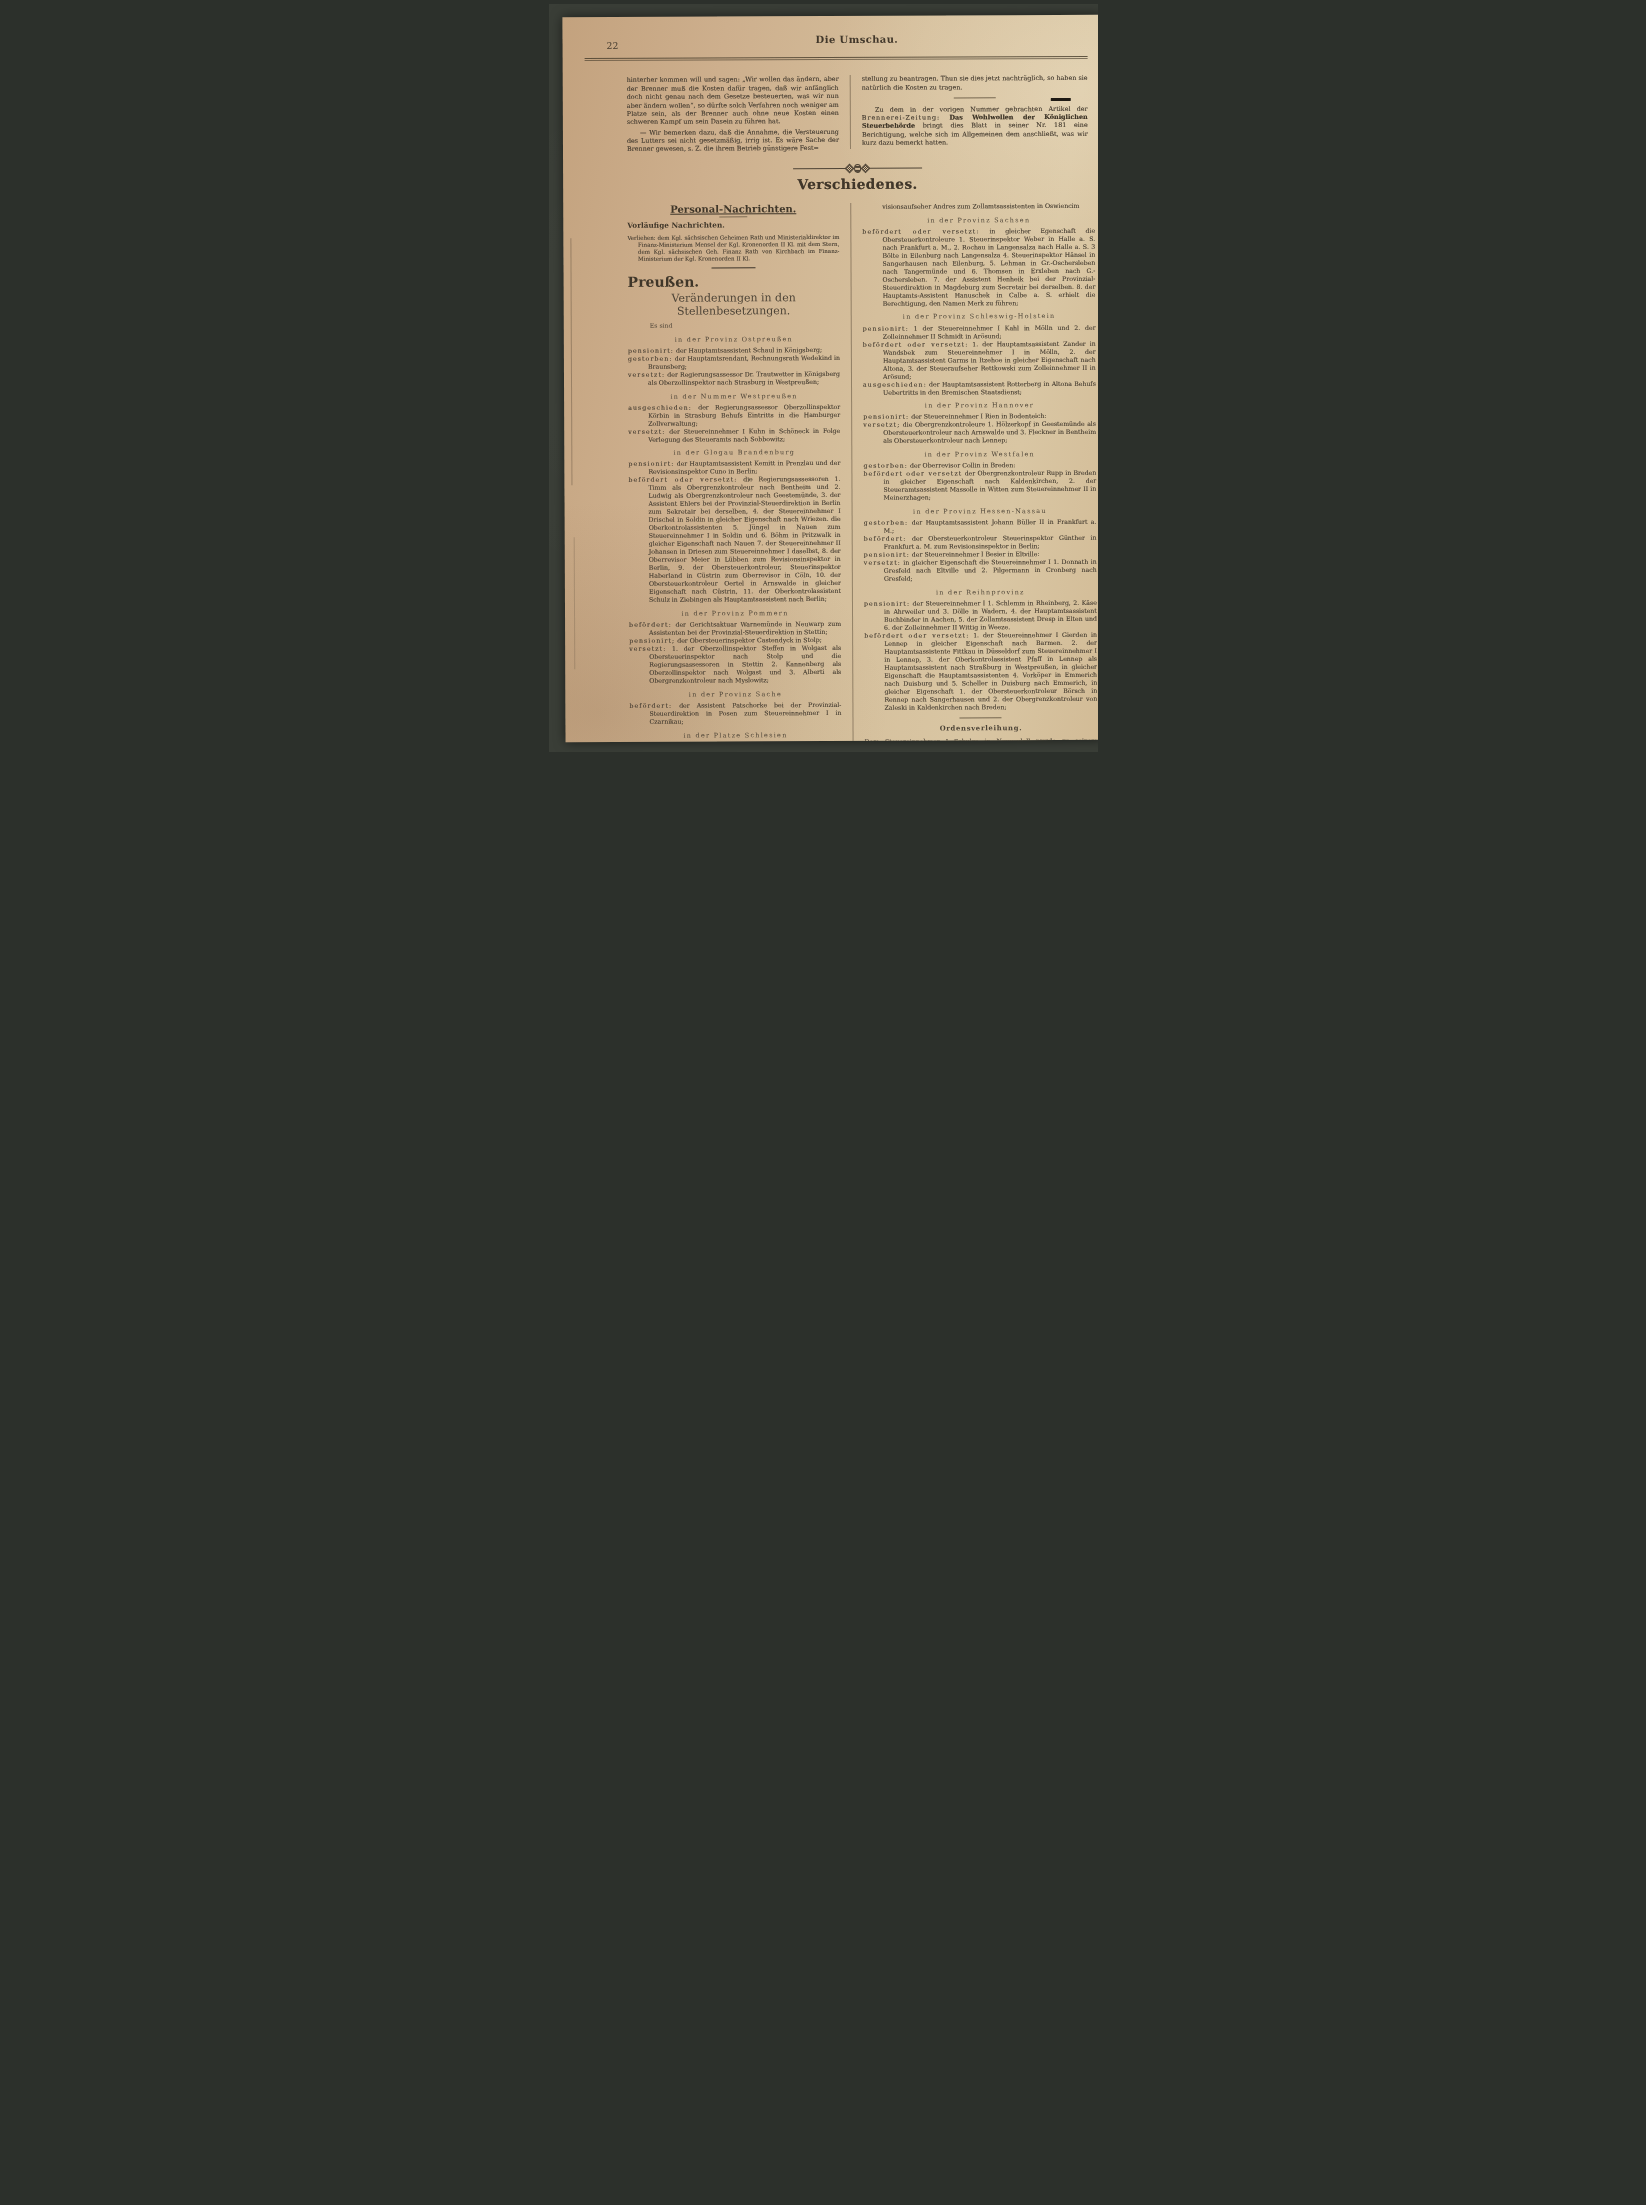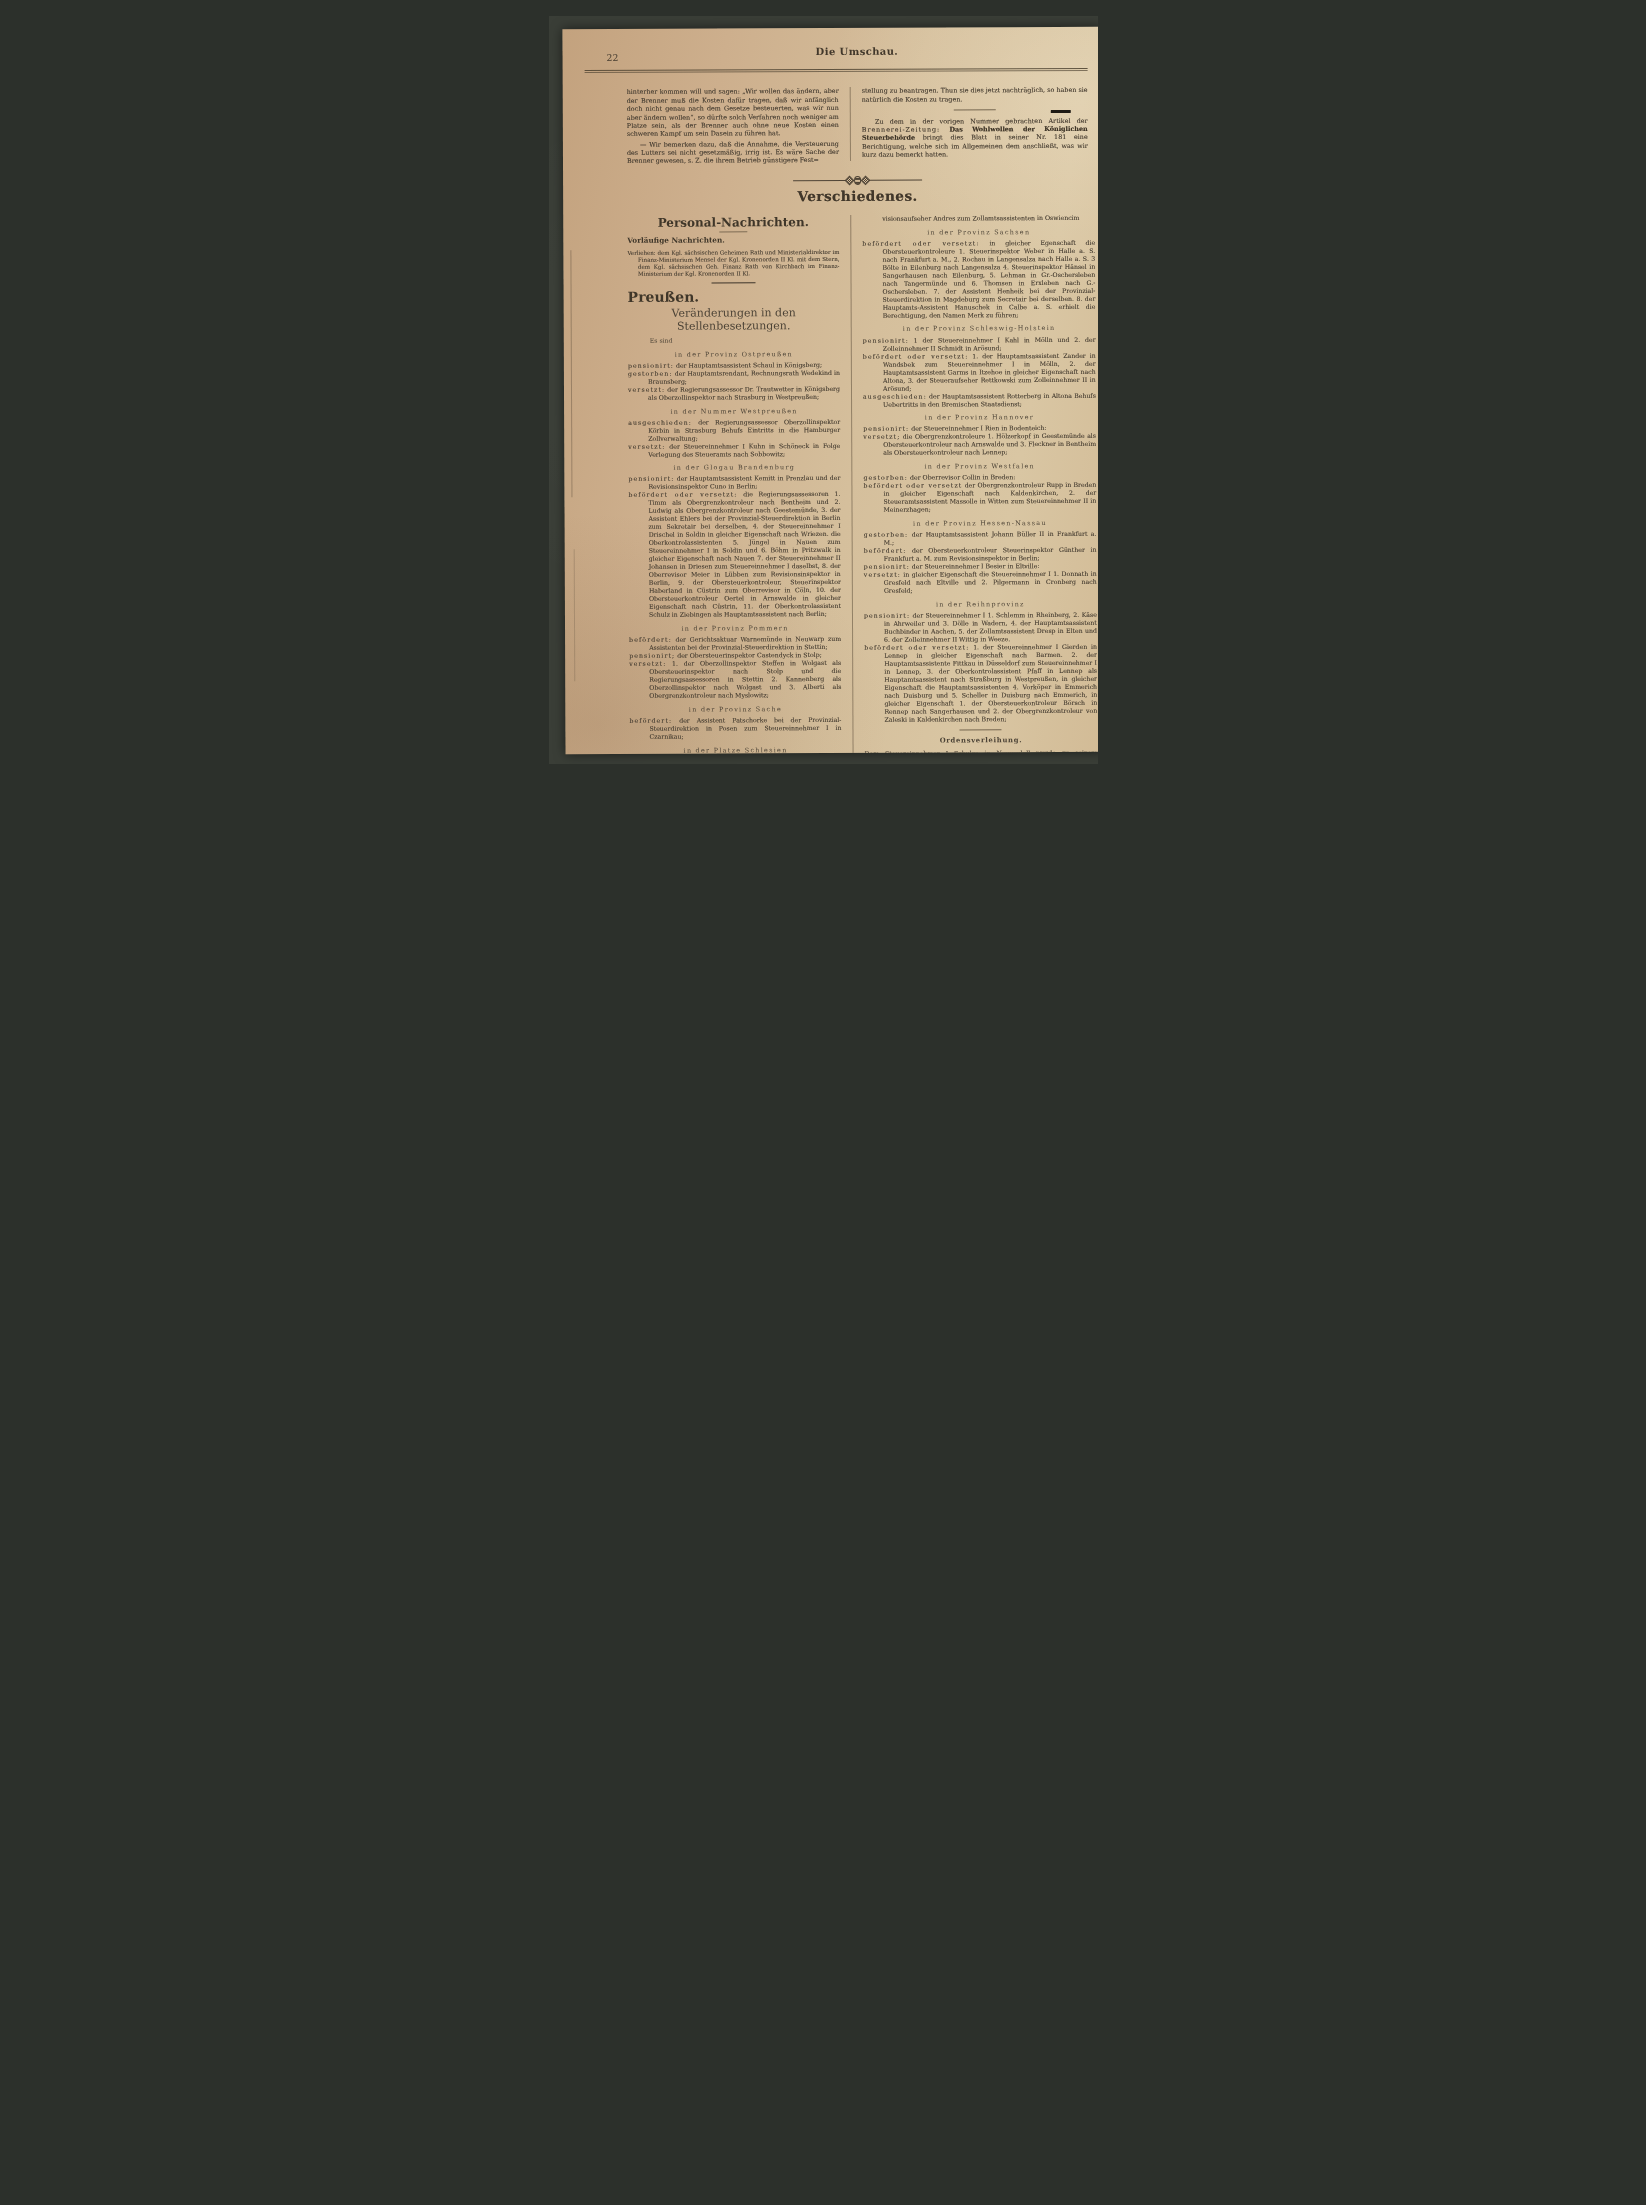--- a/index.html
+++ b/index.html
@@ -1,17 +1,17 @@
 <!DOCTYPE html>
 <html lang="de" style="font-size:7px"><head>
 <meta charset="utf-8">
 <style>
   html,body{margin:0;padding:0;background:#2c302b;}
   .scan{
-    position:relative;width:549px;height:748px;margin:16px auto;
+    position:relative;width:549px;height:748px;margin:4px auto;
     background:
       radial-gradient(617px 441px at 50% 45%, rgba(255,255,255,0.03), transparent 70%),
       #3a3e37;
     overflow:hidden;
     font-family:"DejaVu Serif", serif;
   }
   .paper{
     position:absolute;left:15.4px;top:12px;width:538px;height:725px;
     background:
       radial-gradient(485px 353px at 6% 96%, rgba(120,86,54,0.20), transparent 60%),
@@ -50,21 +50,21 @@
 
   .ornament{display:flex;justify-content:center;align-items:center;margin:9.7px 0 3.5px;}
   .orn-line{width:52px;height:0.4px;background:#4e4335;}
   .orn-diamond{width:4.9px;height:4.9px;transform:rotate(45deg);margin:0 0.9px;border:0.4px solid #4e4335;
     background:repeating-linear-gradient(0deg,#4e4335 0 0.7px,transparent 0.7px 1.3px);}
   .orn-oval{width:5.3px;height:6.6px;border-radius:50%;margin:0 0.4px;border:0.4px solid #4e4335;
     background:repeating-linear-gradient(0deg,#4e4335 0 0.7px,transparent 0.7px 1.3px);}
 
   .section-title{text-align:center;font-size:13.7px;font-weight:bold;letter-spacing:0.4px;color:#41372a;margin:1.8px 0 10.6px;text-shadow:0 0 0.3px rgba(50,42,32,0.6);}
 
-  .col-title{text-align:center;font-size:12px;font-weight:bold;color:#3f3629;margin:0;}
+  .col-title{text-align:center;font-size:10px;font-weight:bold;color:#3f3629;margin:0;text-decoration:underline;}
   .col-subtitle{font-size:7.3px;font-weight:bold;color:#3f3629;margin:2.6px 0 4.4px;}
   .state-title{text-align:left;font-size:14px;font-weight:bold;color:#3f3629;margin:4.4px 0 1.8px;}
   .subhead{text-align:center;font-size:11px;margin:0 0 4px;}
   .es-sind{margin:0 0 0.9px 22px;font-size:6.2px;line-height:8px;}
   .prov{text-align:center;font-size:6.4px;letter-spacing:1.3px;margin:5.7px 0 3.1px;white-space:nowrap;}
   .entry{font-size:6.2px;line-height:8px;text-align:justify;padding-left:20px;text-indent:-20px;text-shadow:0 0 0.2px rgba(60,50,40,0.5);}
   .kw{letter-spacing:1.1px;}
   .entry-cont{font-size:6.2px;line-height:8px;padding-left:20px;margin-bottom:0.9px;text-shadow:0 0 0.2px rgba(60,50,40,0.5);}
   .orden-title{text-align:center;font-size:6.8px;letter-spacing:0.7px;margin:1.8px 0 5.3px;}
 

